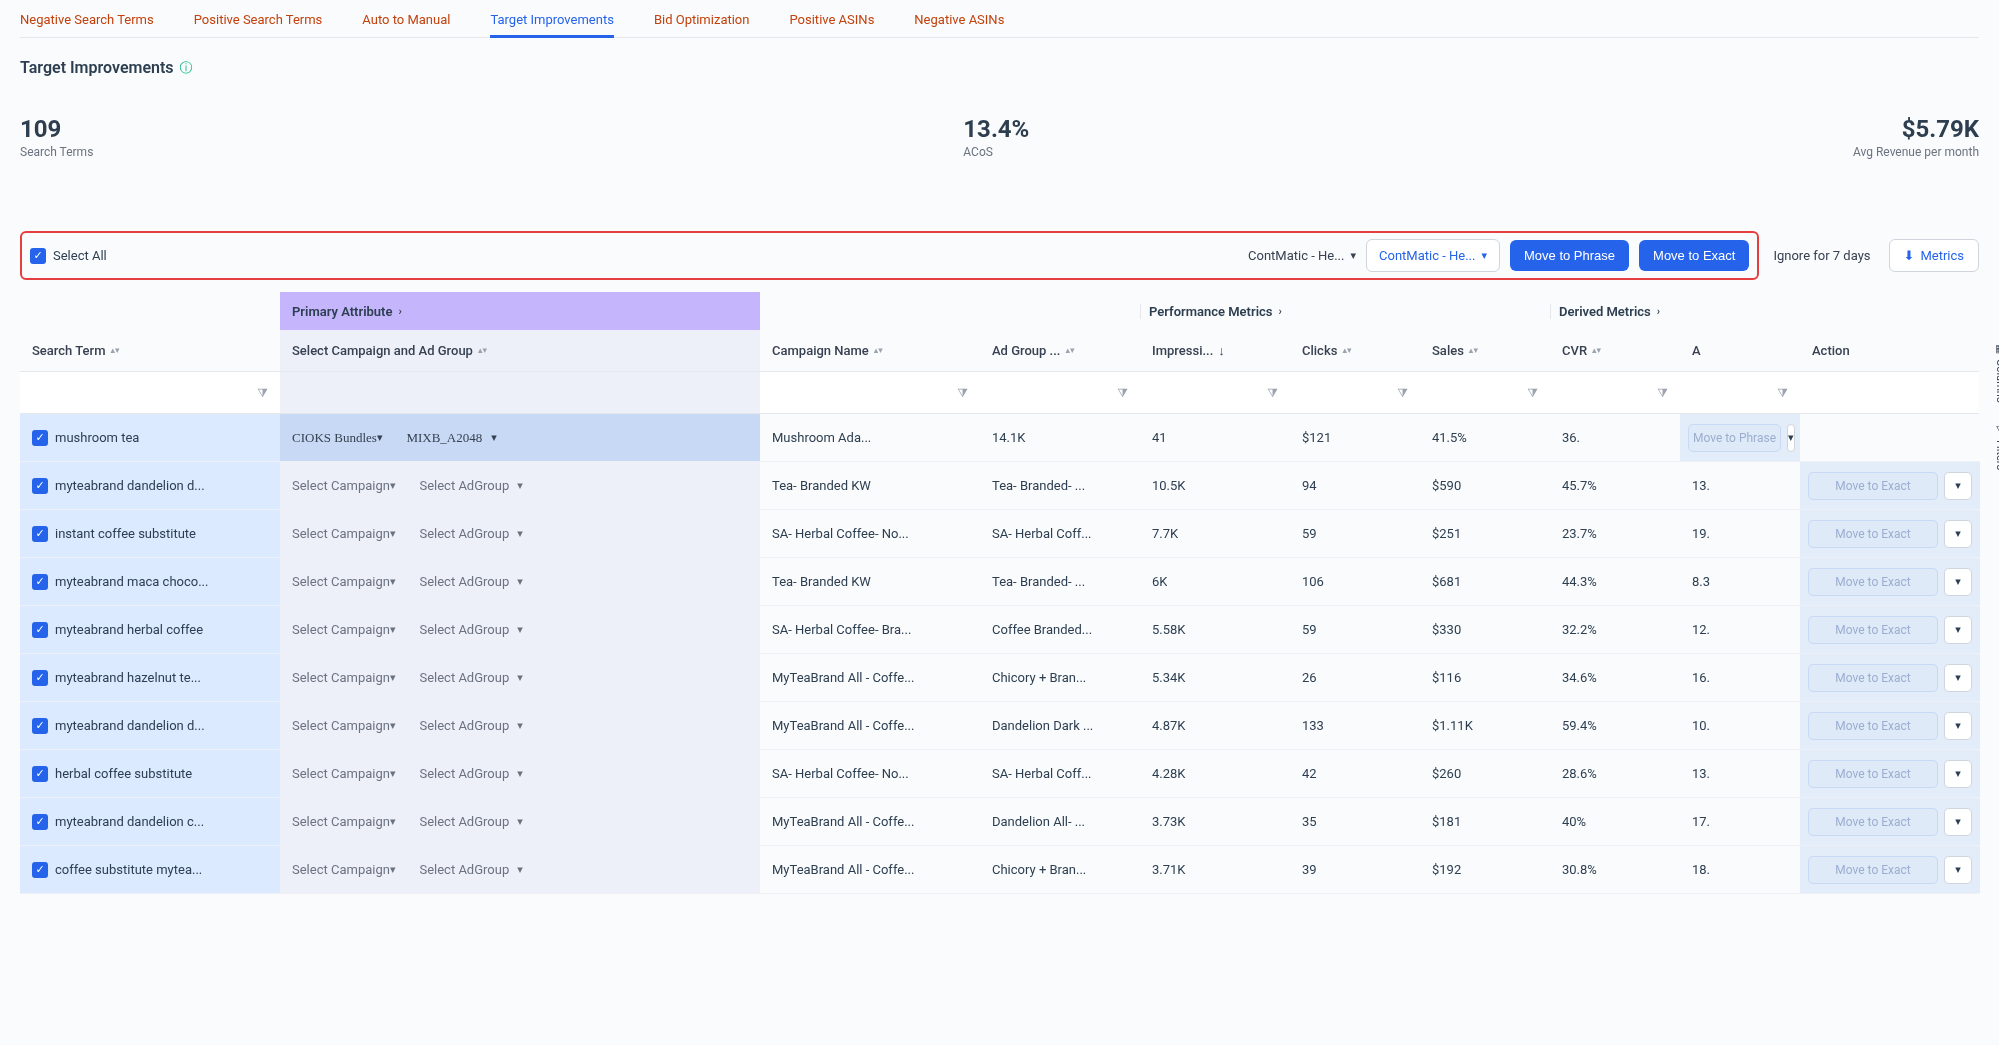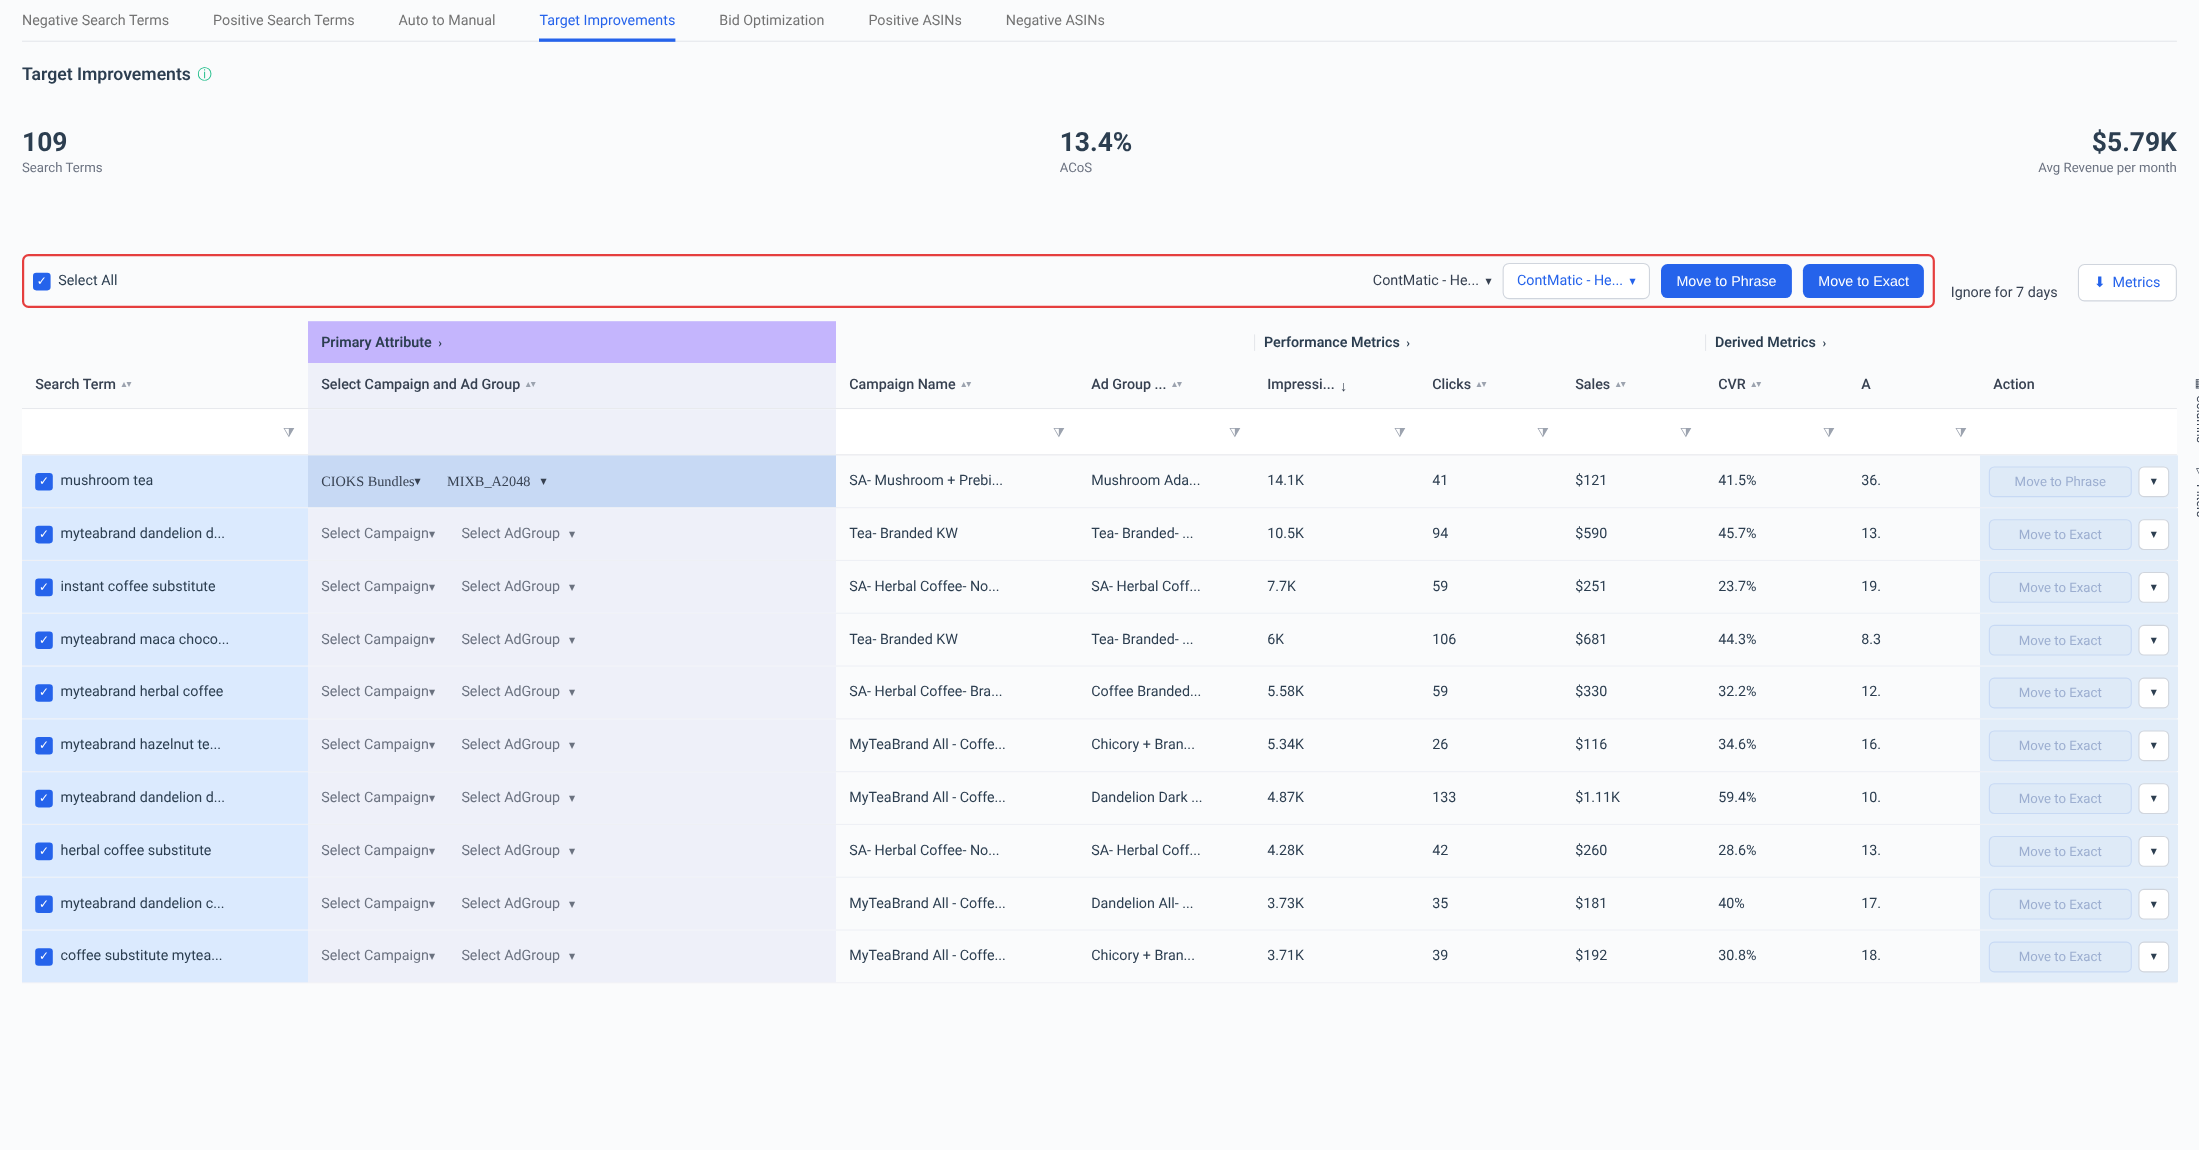--- a/index.html
+++ b/index.html
@@ -10,21 +10,21 @@
   background: #fafbfc;
   overflow-x: hidden;
 }
 .container { padding: 10px 20px 0 20px; width: 1999px; }
 .tabs {
   display: flex;
   gap: 40px;
   border-bottom: 1px solid #e5e7eb;
   padding-bottom: 8px;
 }
-.tab { color: #737373; cursor: pointer; padding: 2px 0; }
+.tab { color: #c2410c; cursor: pointer; padding: 2px 0; }
 .tab.active { color: #2563eb; border-bottom: 3px solid #2563eb; padding-bottom: 8px; margin-bottom: -9px; }
 .title-row { display: flex; align-items: center; gap: 6px; margin-top: 20px; }
 .title { font-size: 16px; font-weight: 600; }
 .info-icon { color: #10b981; font-size: 13px; }
 .stats-row { display: flex; margin-top: 38px; gap: 0; }
 .stat { flex: 0 0 auto; }
 .stat .value { font-size: 24px; font-weight: 700; }
 .stat .label { font-size: 12px; color: #6b7280; margin-top: 2px; }
 .stat.mid { margin-left: 870px; }
 .stat.right { margin-left: auto; text-align: right; }
@@ -119,21 +119,21 @@
         <span>ContMatic - He...</span>
         <span class="chev">▾</span>
       </span>
       <span class="dd-boxed">
         <span>ContMatic - He...</span>
         <span class="chev">▾</span>
       </span>
       <button class="btn-primary">Move to Phrase</button>
       <button class="btn-primary">Move to Exact</button>
     </div>
-    <div class="toolbar-after" style="display:flex; align-items:flex-end; gap:18px;">
+    <div class="toolbar-after" style="display:flex; align-items:center; gap:18px;">
       <span class="btn-text">Ignore for 7 days</span>
       <span class="btn-outline">
         <span>⬇</span>
         <span>Metrics</span>
       </span>
     </div>
   </div>
 
   <div class="table-wrap">
 
@@ -260,23 +260,20 @@
                 <span class="trunc">CIOKS Bundles</span>
                 <span class="chev">▾</span>
               </div>
               <div class="primary-half sel">
                 <span class="trunc">MIXB_A2048</span>
                 <span class="chev">▾</span>
               </div>
             </div>
           </div>
           <div class="td">
-            <span class="trunc">SA- Mushroom + Prebi...</span>
-          </div>
-          <div class="td">
             <span class="trunc">Mushroom Ada...</span>
           </div>
           <div class="td">
             <span class="trunc">14.1K</span>
           </div>
           <div class="td">
             <span class="trunc">41</span>
           </div>
           <div class="td">
             <span class="trunc">$121</span>

